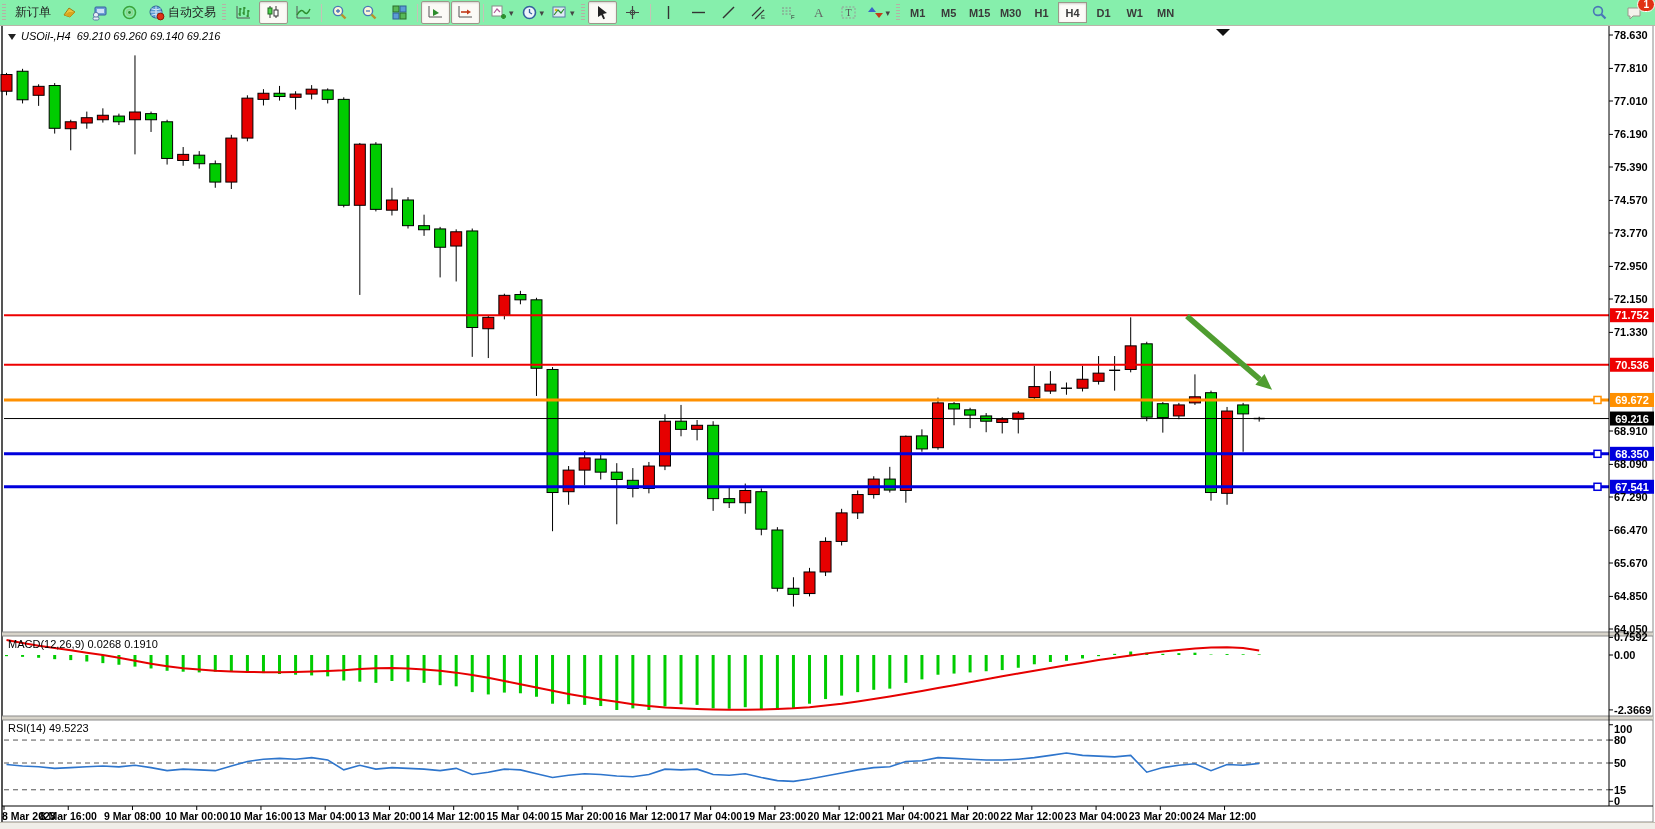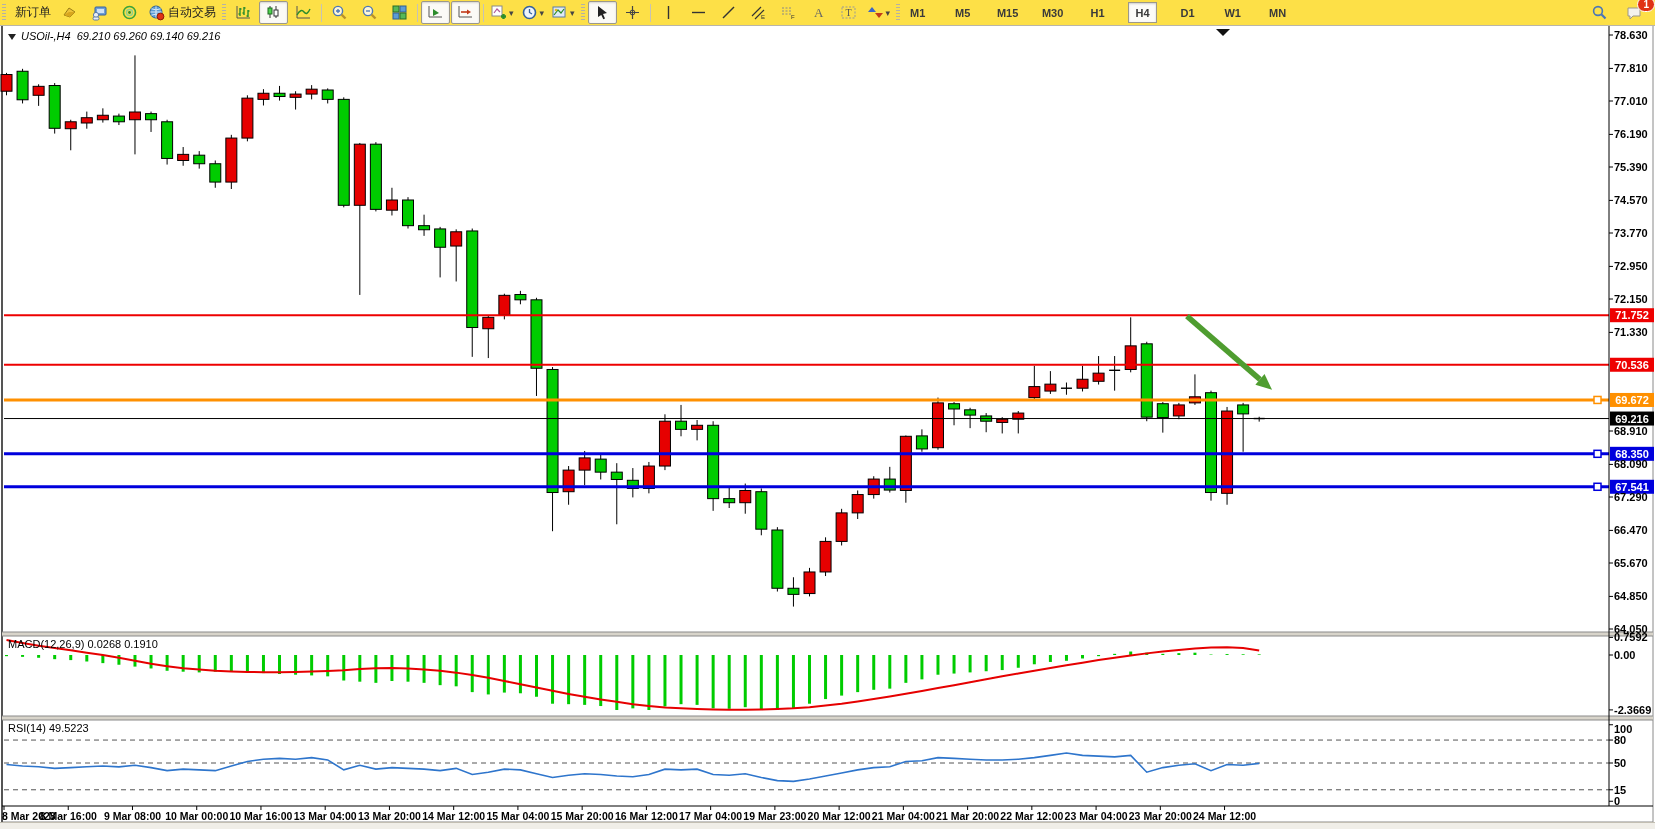--- a/index.html
+++ b/index.html
@@ -1,18 +1,18 @@
 <!DOCTYPE html>
 <html><head>
 <meta charset="utf-8">
 <style>
   html,body{margin:0;padding:0;background:#e8e6e0;font-family:"Liberation Sans",sans-serif;}
   #app{position:relative;width:1655px;height:829px;background:#fff;overflow:hidden;}
   
-  #toolbar{position:absolute;left:0;top:0;width:1655px;height:25px;background:#fde047;
+  #toolbar{position:absolute;left:0;top:0;width:1655px;height:25px;background:#86efac;
     border-bottom:1px solid #b9b5a9;display:flex;align-items:center;gap:1px;z-index:5;}
   .grip{width:4px;height:18px;margin:0 2px;background:repeating-linear-gradient(to bottom,#b5b1a5 0 1px,transparent 1px 3px);}
   .vsep{width:1px;height:18px;background:#c6c2b6;margin:0 2px;}
   .tbtn{height:21px;min-width:23px;display:flex;align-items:center;justify-content:center;
     padding:0 2px;border:1px solid transparent;border-radius:2px;color:#333;}
   .tbtn.pressed{border:1px solid #9c988a;background:#fbfaf6;box-shadow:inset 0 1px 2px rgba(0,0,0,.15);}
   .tbtn .lbl{font-size:12px;color:#222;margin-left:3px;white-space:nowrap;}
   .dd{font-size:9px;color:#444;margin-left:2px;}
   .tf{font-size:11px;font-weight:bold;color:#3a3a3a;width:27px;height:19px;display:flex;align-items:center;justify-content:center;border:1px solid transparent;}
   .tf.pressed{border:1px solid #9c988a;background:#fcfbf8;box-shadow:inset 0 1px 2px rgba(0,0,0,.18);}
@@ -262,21 +262,21 @@
         <span class="icon16">
       <svg width="17" height="17">
             <polygon points="5,3 9,8 1,8" fill="#3a66c8"></polygon>
             <polygon points="12,14 16,9 8,9" fill="#c23a1a"></polygon>
           </svg></span>
         <span class="dd">▾</span>
       </div>
 
     <div class="grip"></div>
 
-    <div id="tf-group" style="display:flex;gap:16px;">
+    <div id="tf-group" style="display:flex;gap:2px;">
         <div class="tf">M1</div>
         <div class="tf">M5</div>
         <div class="tf">M15</div>
         <div class="tf">M30</div>
         <div class="tf">H1</div>
         <div class="tf pressed">H4</div>
         <div class="tf">D1</div>
         <div class="tf">W1</div>
         <div class="tf">MN</div>
       </div>

